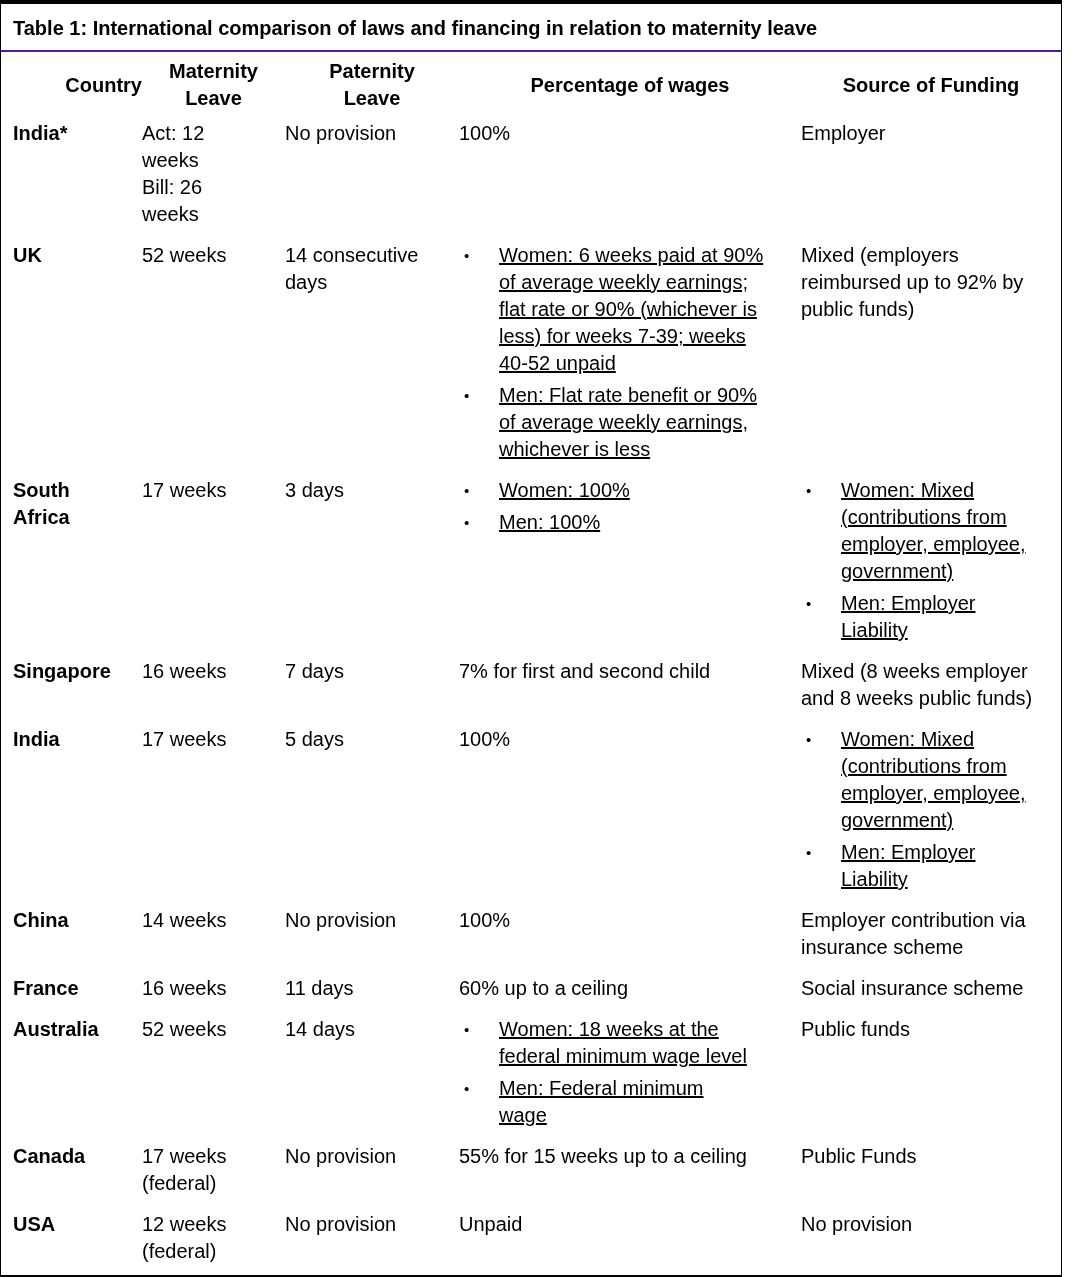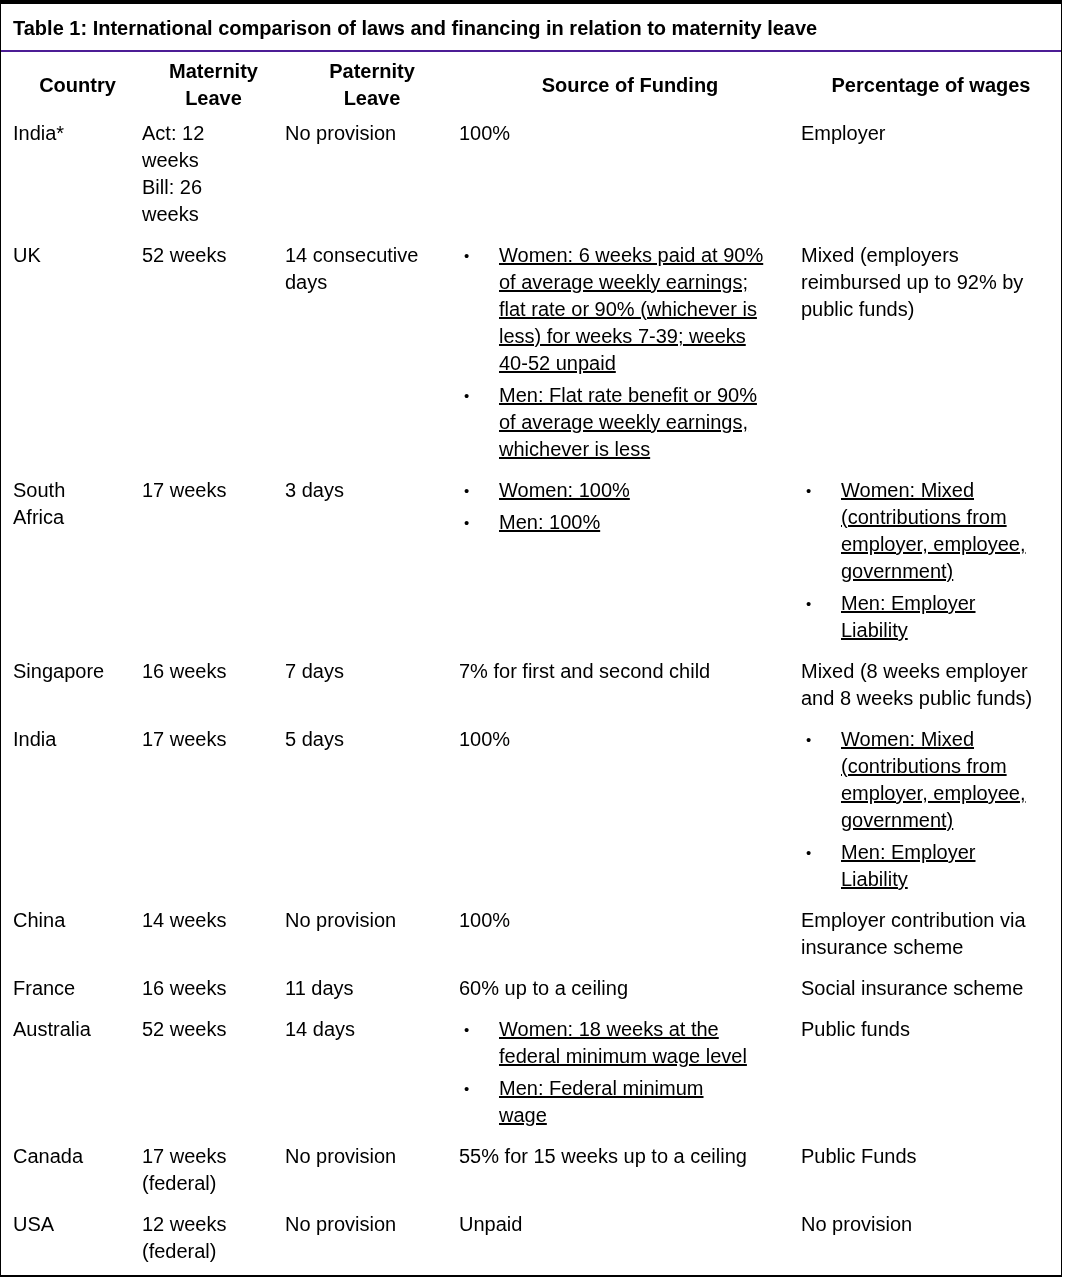--- a/index.html
+++ b/index.html
@@ -38,35 +38,35 @@
     padding: 6px 0 4px 12px;
     align-items: center;
   }
   .hc {
     font-size: 20px;
     font-weight: bold;
     line-height: 27px;
     text-align: center;
     white-space: pre-line;
   }
-  .hc.first { text-align: center; }
+  .hc.first { text-align: right; }
   .table-body { }
   .row {
     display: grid;
     grid-template-columns: 129px 143px 174px 342px 1fr;
     padding: 4px 0 10px 12px;
     align-items: start;
   }
   .cell {
     font-size: 20px;
     line-height: 27px;
     white-space: pre-line;
     box-sizing: border-box;
   }
-  .cell.country   { font-weight: normal; padding-right: 24px; }
+  .cell.country   { font-weight: bold; padding-right: 24px; }
   .cell.maternity { padding-right: 28px; }
   .cell.paternity { padding-right: 30px; }
   .cell.wages     { padding-right: 30px; }
   .cell.funding   { padding-right: 14px; }
   .bullet-item {
     display: flex;
     margin-bottom: 5px;
   }
   .bullet-item:last-child { margin-bottom: 0; }
   .bullet-marker {
@@ -96,22 +96,22 @@
   <div class="doc-table">
 
     <div class="title">Table 1: International comparison of laws and financing in relation to maternity leave</div>
 
     <div class="header-row">
       <div class="hc first">Country</div>
       <div class="hc">Maternity
 Leave</div>
       <div class="hc">Paternity
 Leave</div>
+      <div class="hc">Percentage of wages</div>
       <div class="hc">Source of Funding</div>
-      <div class="hc">Percentage of wages</div>
     </div>
 
     <div class="table-body">
         <div class="row">
           <div class="cell country">India*</div>
           <div class="cell maternity">Act: 12 weeks
 Bill: 26 weeks</div>
           <div class="cell paternity">No provision</div>
           <div class="cell wages">100%</div>
           <div class="cell funding">Employer</div>

